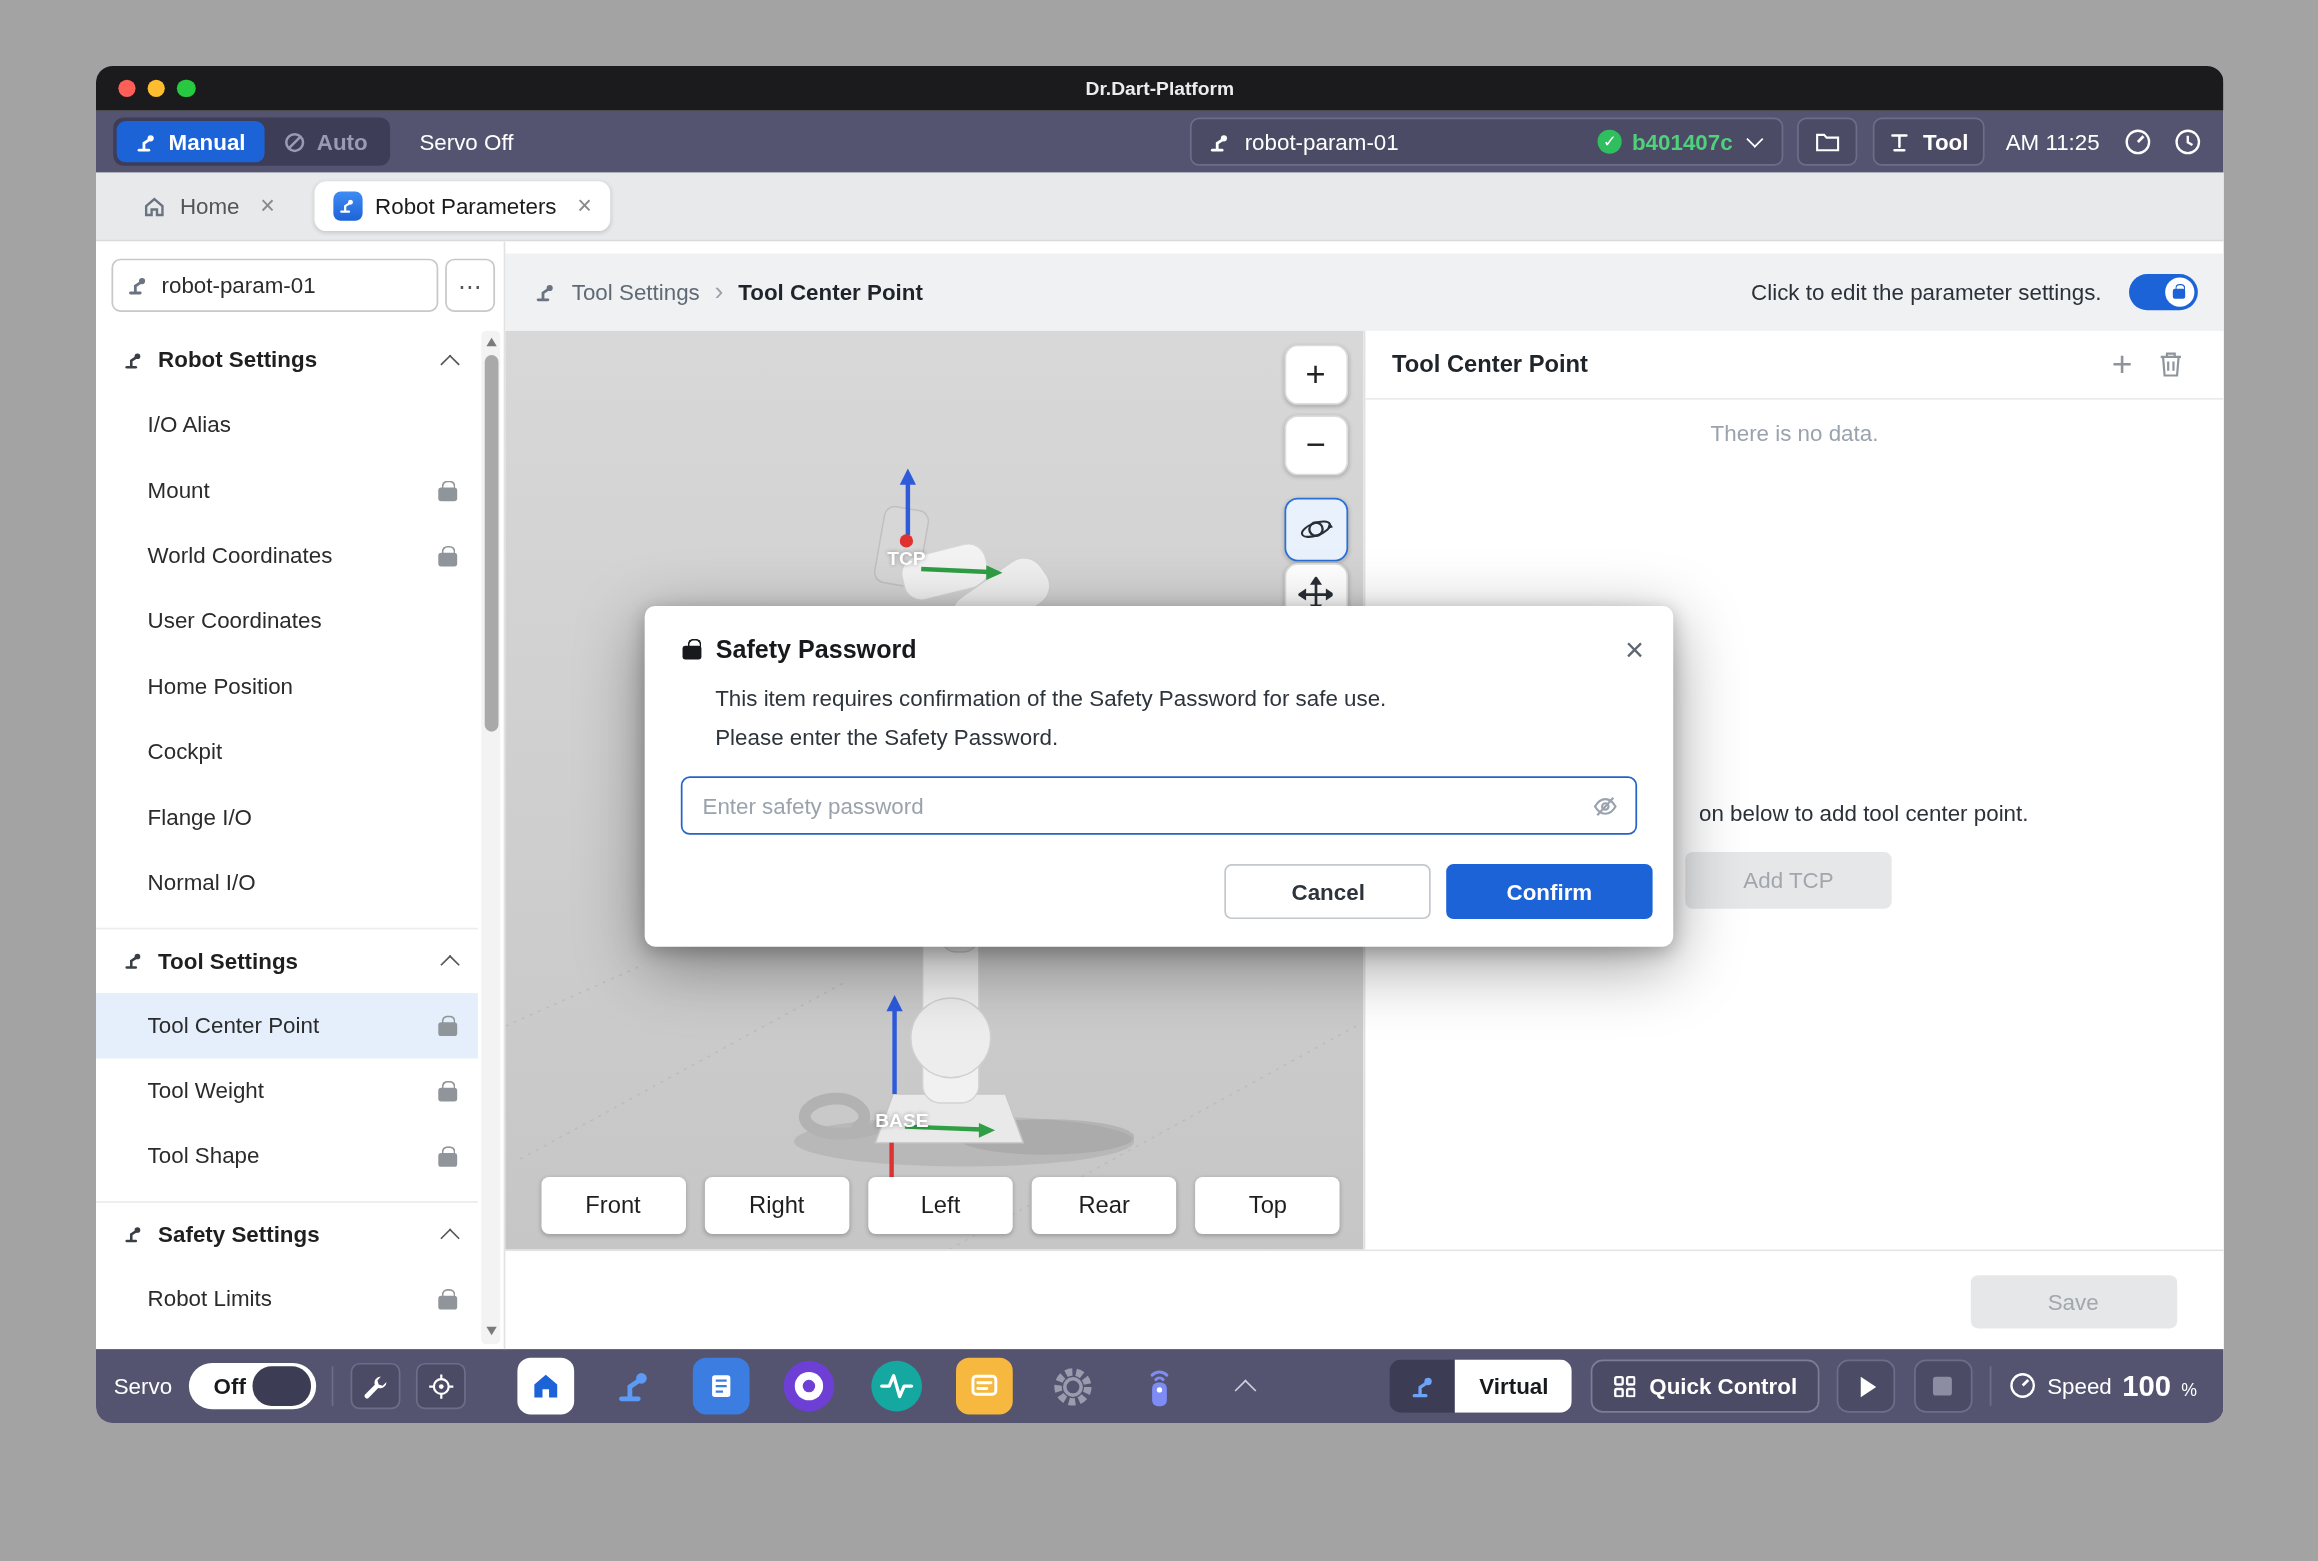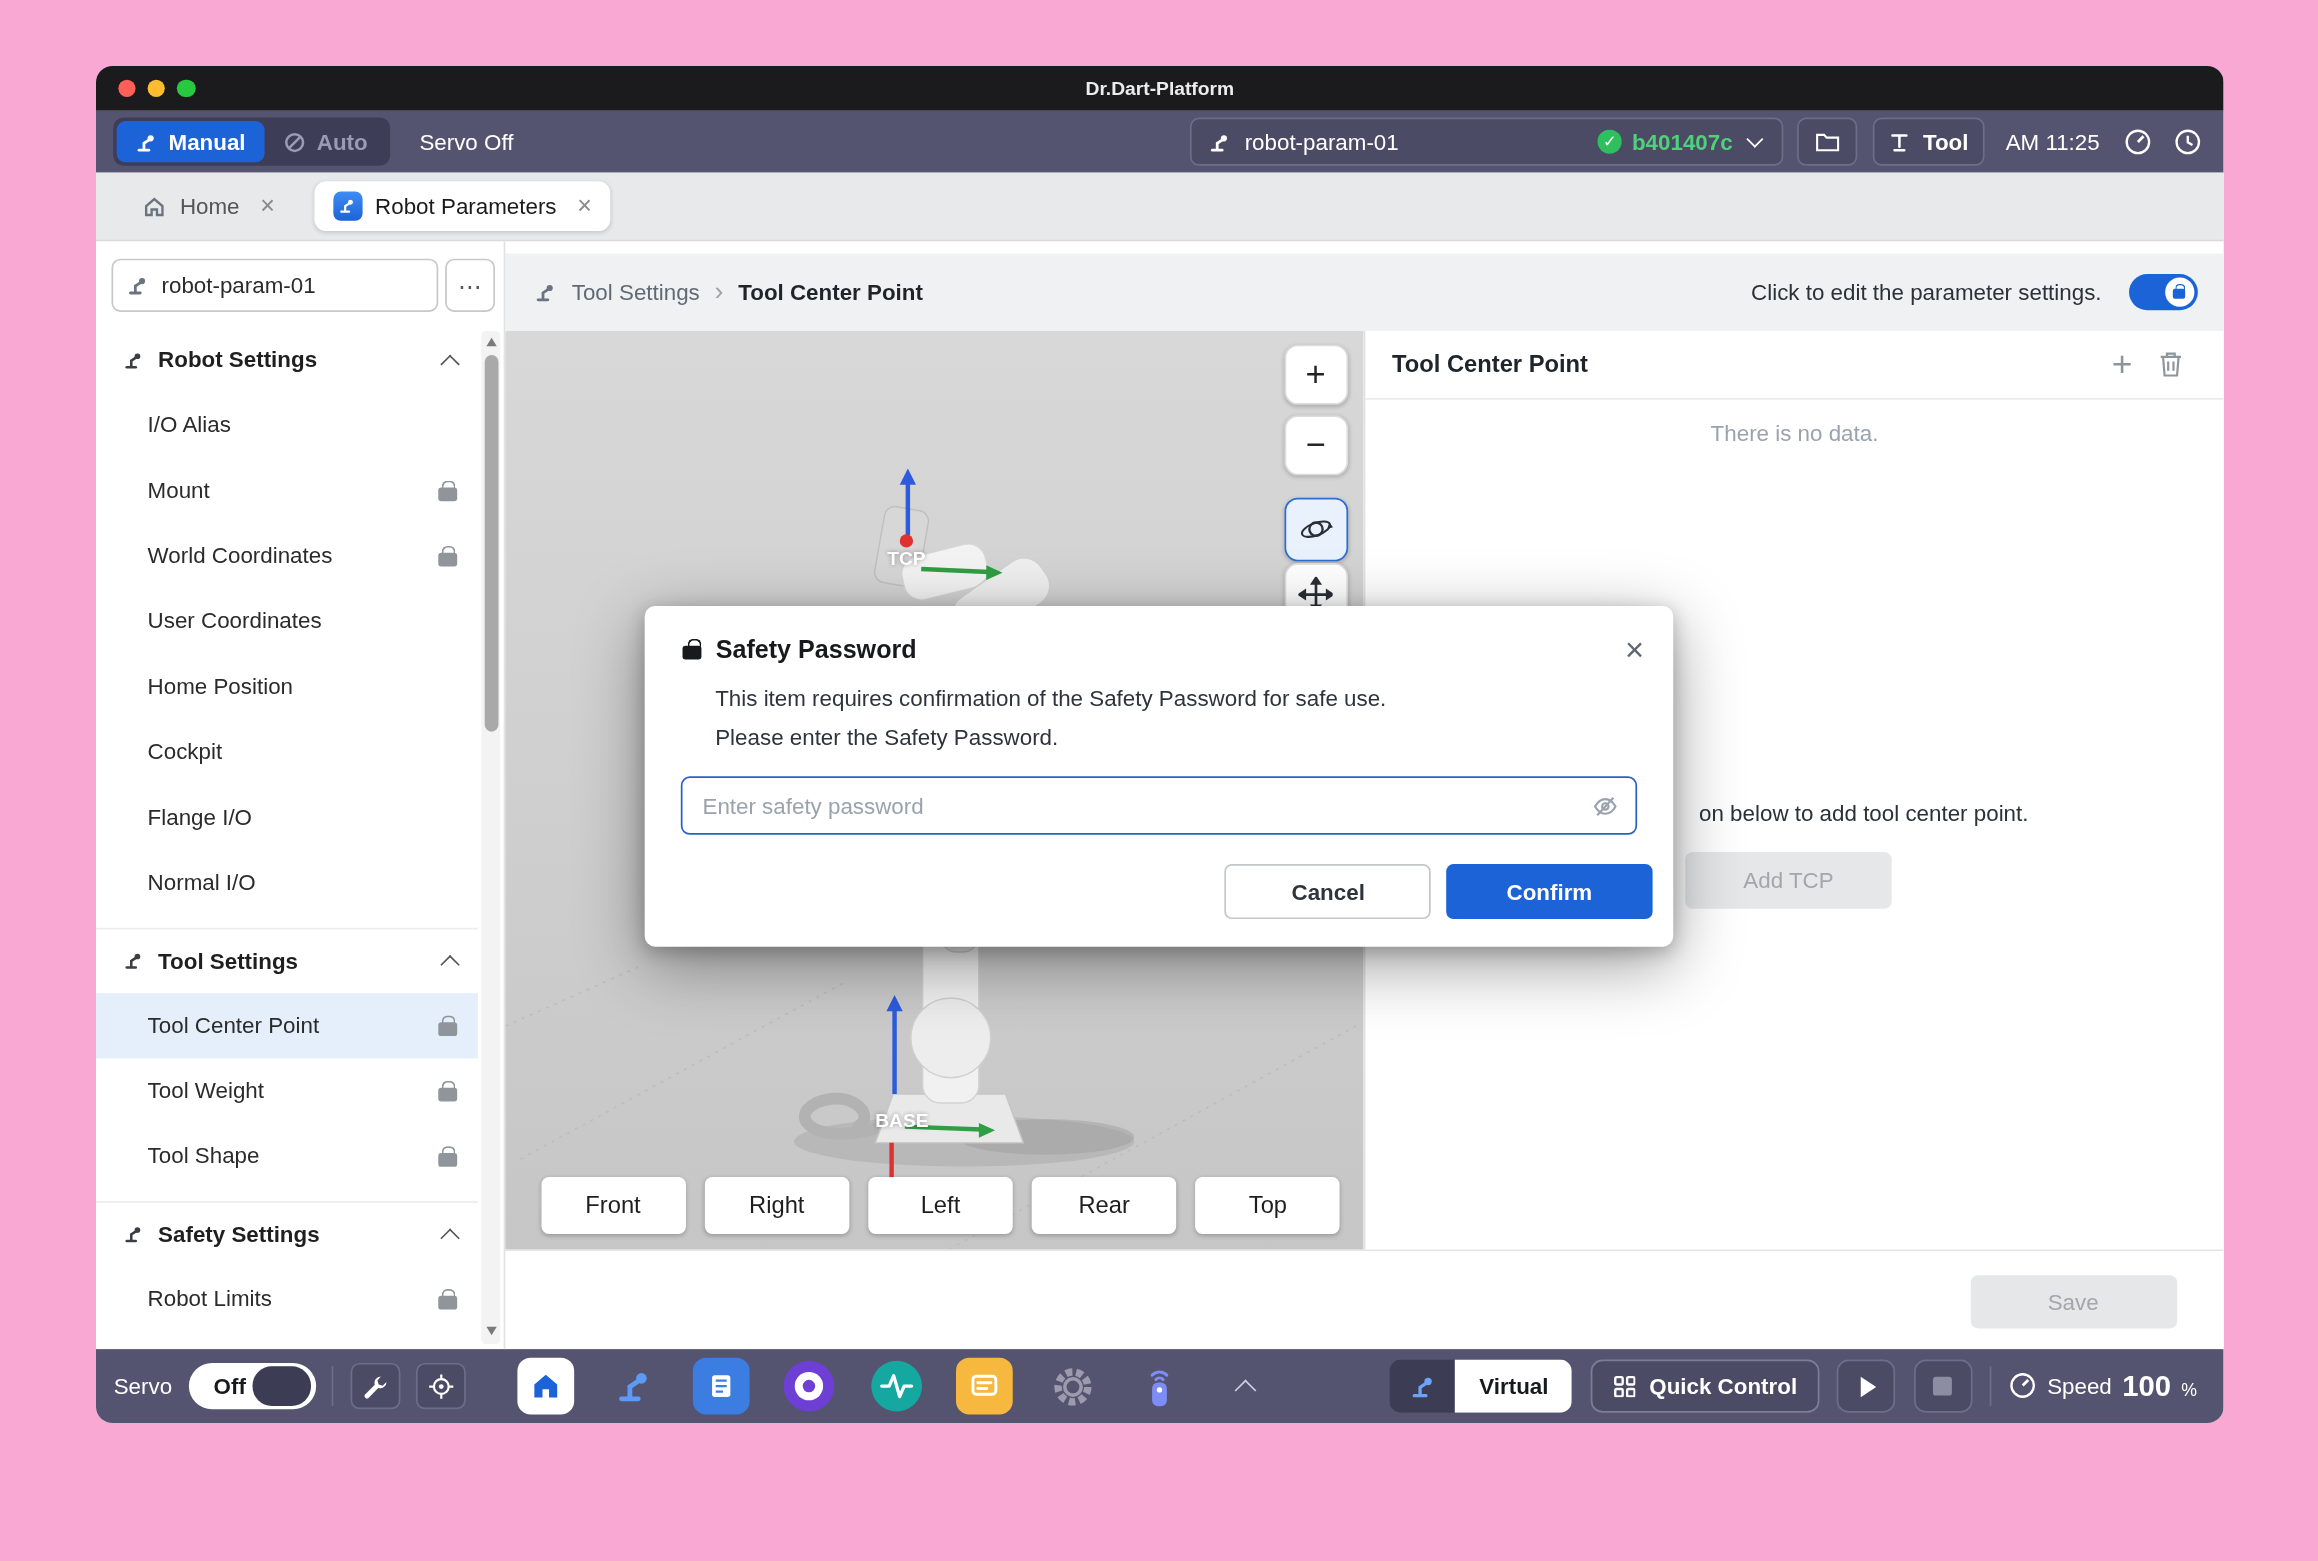--- a/index.html
+++ b/index.html
@@ -1,17 +1,17 @@
 <!DOCTYPE html>
 <html style="font-size:13.8px"><head>
 <meta charset="utf-8">
 <style>
   *{margin:0;padding:0;box-sizing:border-box}
   html,body{width:2319px;height:1562px;background:#000;font-family:"Liberation Sans","DejaVu Sans",sans-serif}
-  .stage{position:relative;width:2319px;height:1562px;overflow:hidden;background:#f9a8d4}
+  .stage{position:relative;width:2319px;height:1562px;overflow:hidden;background:#a3a3a3}
   .window{position:absolute;left:96px;top:66px;width:1237px;height:789px;transform:scale(1.72);transform-origin:top left;
     background:#fff;border-radius:9.5px;overflow:hidden;display:flex;flex-direction:column}
 
   
   .titlebar{height:26px;background:#1b1b1d;display:flex;align-items:center;justify-content:center;position:relative;flex:0 0 auto}
   .lights{position:absolute;left:13px;top:7.7px;display:flex;gap:6.9px}
   .light{width:10.3px;height:10.3px;border-radius:50%}
   .light.red{background:#ff5f57}.light.yellow{background:#febc2e}.light.green{background:#28c840}
   .wtitle{color:#ececec;font-size:11.2px;font-weight:bold}
 

